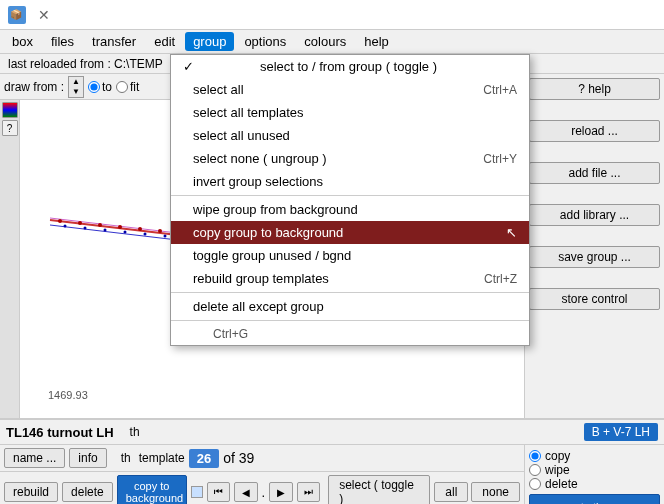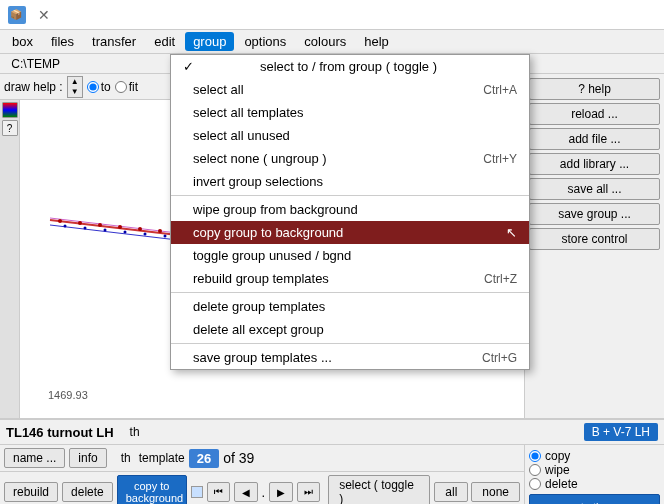--- a/index.html
+++ b/index.html
@@ -144,21 +144,21 @@
       font-size: 11px;
       color: #555;
     }
 
     
     .right-panel {
       width: 139px;
       display: flex;
       flex-direction: column;
       padding: 4px;
-      gap: 3px;
+      gap: 20px;
       background: #f0f0f0;
     }
     .right-btn {
       border: 1px solid #999;
       background: #e8e8e8;
       padding: 3px 6px;
       cursor: pointer;
       font-size: 12px;
       text-align: center;
       border-radius: 2px;
@@ -372,30 +372,31 @@
   <div class="menu-item">files</div>
   <div class="menu-item">transfer</div>
   <div class="menu-item">edit</div>
   <div class="menu-item active">group</div>
   <div class="menu-item">options</div>
   <div class="menu-item">colours</div>
   <div class="menu-item">help</div>
 </div>
 
 <div class="status-bar">
+  <span>last reloaded from :</span>
   &nbsp;
   <span>C:\TEMP</span>
 </div>
 
 <div class="main-area" style="height:344px;">
 
   <div class="left-panel">
 
     <div class="draw-zoom-bar">
-      <span>draw help :</span>
+      <span>draw from :</span>
       <div class="spinner">
         <div class="spinner-up">▲</div>
         <div class="spinner-down">▼</div>
       </div>
       <label style="font-size:12px; display:flex; align-items:center; gap:2px;">
         <input type="radio" name="zoom" checked="" style=""> 
           <span>to</span>
       </label>
       <label style="font-size:12px; display:flex; align-items:center; gap:2px;">
         <input type="radio" name="zoom" style=""> 
@@ -439,21 +440,20 @@
         <div class="coord-label">1469.93</div>
       </div>
     </div>
   </div>
 
   <div class="right-panel">
     <div class="right-btn">? help</div>
     <div class="right-btn">reload ...</div>
     <div class="right-btn">add file ...</div>
     <div class="right-btn">add library ...</div>
-    <div class="right-btn">save all ...</div>
     <div class="right-btn">save group ...</div>
     <div class="right-btn">store control</div>
   </div>
 </div>
 
 <div class="bottom-section" style="position:relative; bottom:auto; height:130px;">
 
   <div class="bottom-top-row">
     <span class="tl-label">TL146  turnout LH</span>
     <div style="flex:1; display:flex; align-items:center; gap:4px; margin-left:10px;">
@@ -553,23 +553,19 @@
   </div>
   <div class="dropdown-item no-check">
     <span>toggle group unused / bgnd</span>
   </div>
   <div class="dropdown-item no-check">
     <span>rebuild group templates</span>
     <span class="shortcut">Ctrl+Z</span>
   </div>
   <div class="dropdown-separator"></div>
   <div class="dropdown-item no-check">
-    <span>delete group templates</span>
-  </div>
-  <div class="dropdown-item no-check">
     <span>delete all except group</span>
   </div>
   <div class="dropdown-separator"></div>
   <div class="dropdown-item no-check">
-    <span>save group templates ...</span>
     <span class="shortcut">Ctrl+G</span>
   </div>
 </div>
 
 </body></html>

